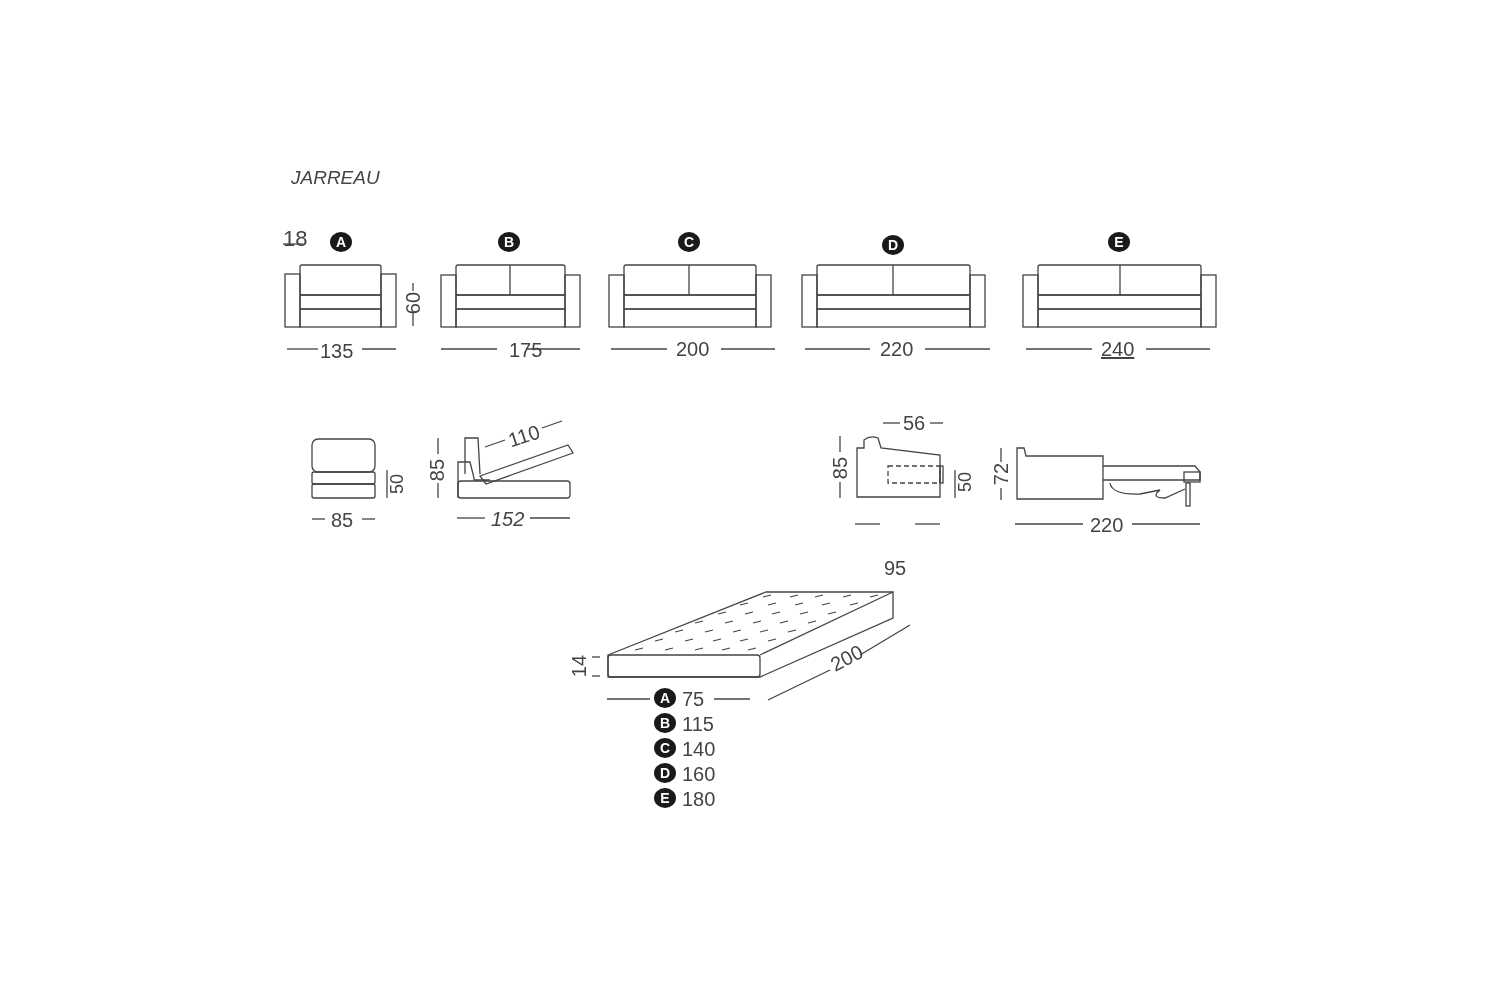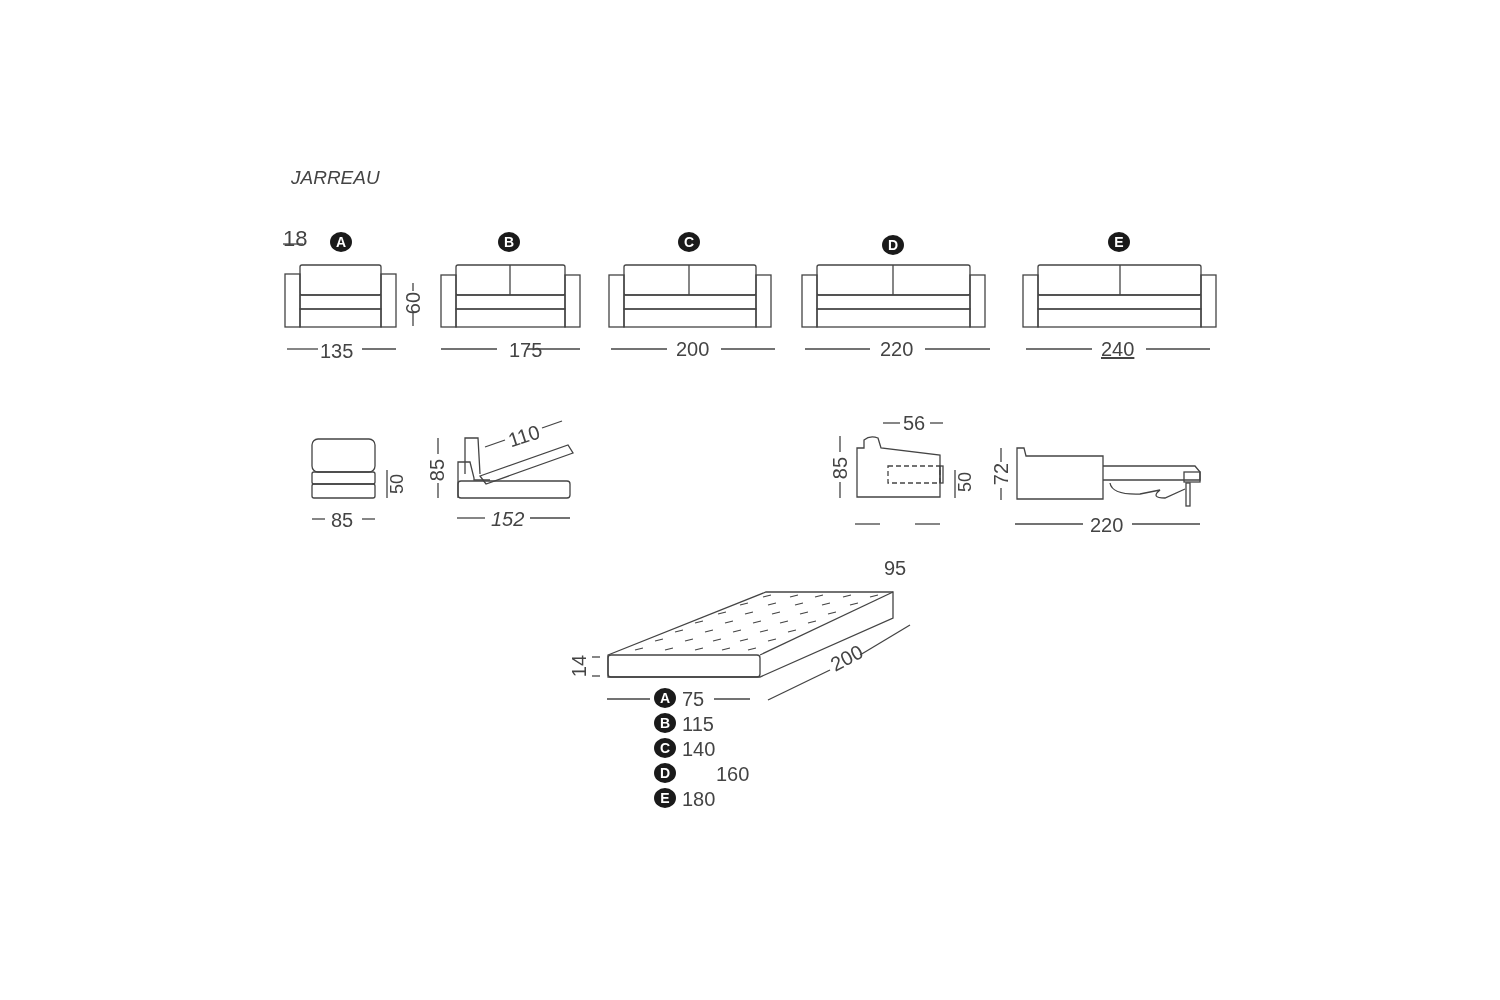--- a/index.html
+++ b/index.html
@@ -173,15 +173,15 @@
 <div class="t" style="left:568px;top:656px;transform:rotate(-90deg);">14</div>
 <div class="t" style="left:830px;top:648px;transform:rotate(-28deg);">200</div>
 
 <div class="badge" style="left:654px;top:688px;">A</div>
 <div class="t" style="left:682px;top:689px;">75</div>
 <div class="badge" style="left:654px;top:713px;">B</div>
 <div class="t" style="left:682px;top:714px;">115</div>
 <div class="badge" style="left:654px;top:738px;">C</div>
 <div class="t" style="left:682px;top:739px;">140</div>
 <div class="badge" style="left:654px;top:763px;">D</div>
-<div class="t" style="left:682px;top:764px;margin-left:34px;">160</div>
+<div class="t" style="left:682px;top:764px;">160</div>
 <div class="badge" style="left:654px;top:788px;">E</div>
 <div class="t" style="left:682px;top:789px;">180</div>
 
 </body></html>

